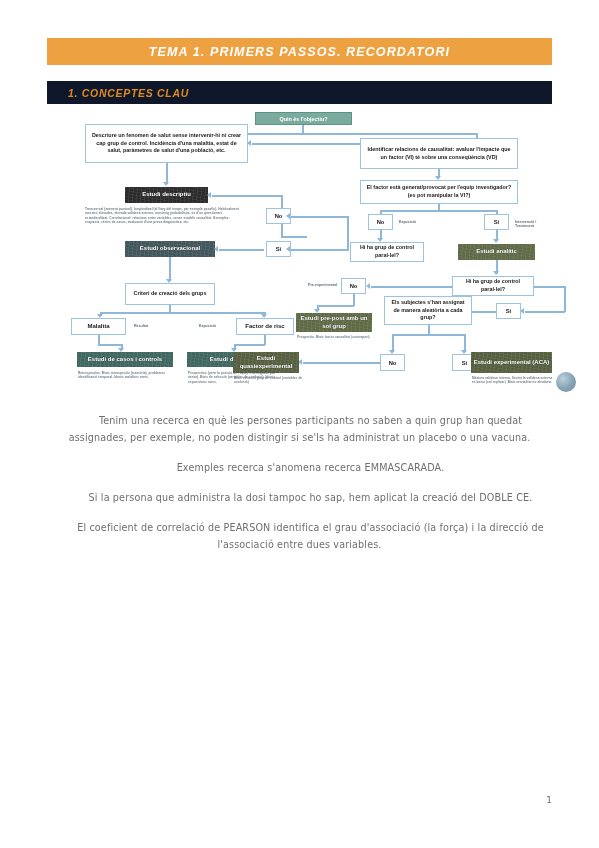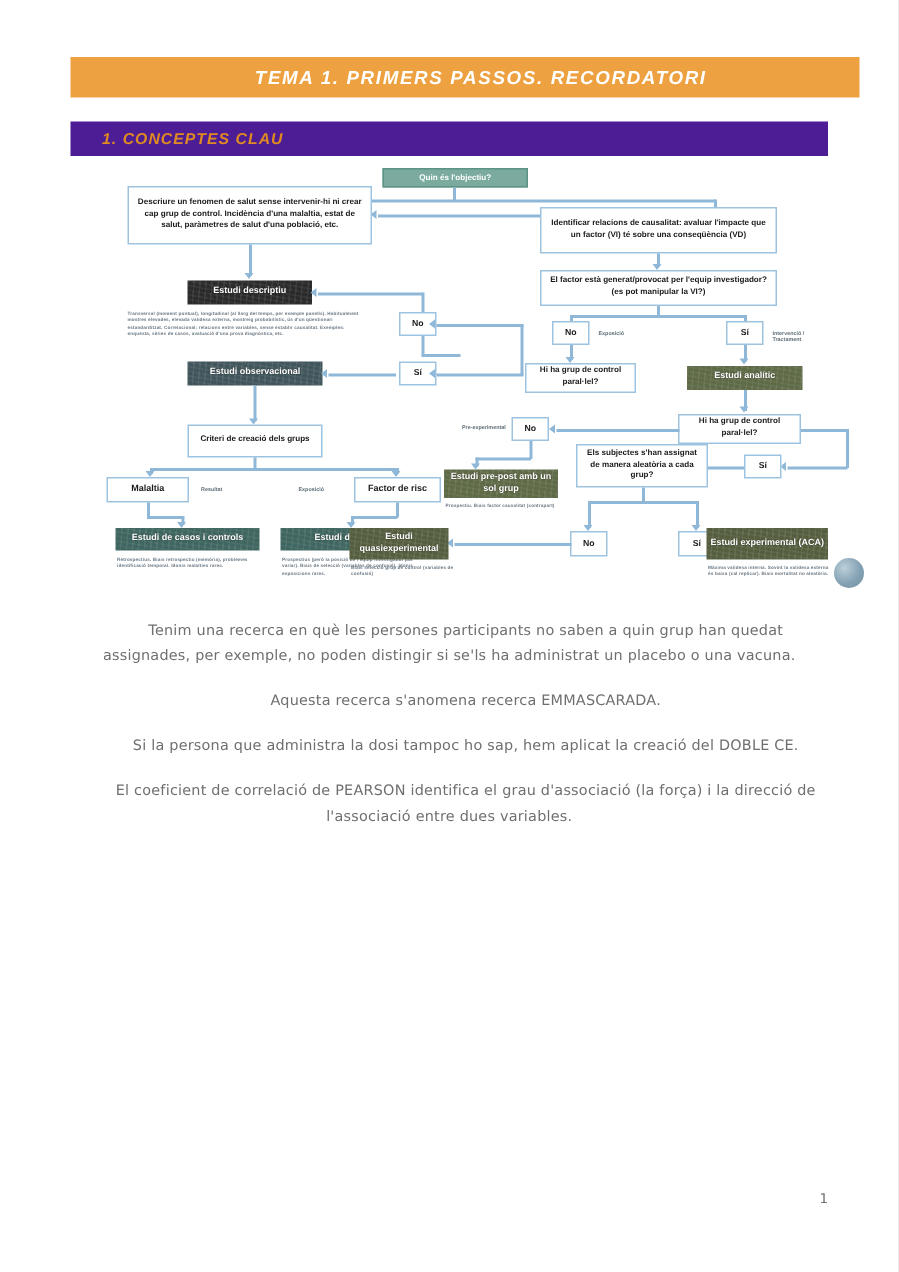--- a/index.html
+++ b/index.html
@@ -4,29 +4,29 @@
 <style>
   html,body{margin:0;padding:0;background:#d9d9d9;}
   body{font-family:"Liberation Sans",sans-serif;}
   .page{
     position:relative;width:599px;height:848px;background:#ffffff;margin:0 auto;
     overflow:hidden;
   }
   
   .title-band{
     position:absolute;left:47px;top:38px;width:505px;height:27px;
-    background:#eda140;display:flex;align-items:center;justify-content:center;padding-left:21px;
+    background:#eda140;display:flex;align-items:center;justify-content:center;
   }
   .title-band .t{
     color:#ffffff;font-size:12.5px;font-weight:bold;font-style:italic;
     letter-spacing:1.1px;
   }
   .sub-band{
     position:absolute;left:47px;top:81px;width:505px;height:23px;
-    background:#4c1d95;display:flex;align-items:center;
+    background:#0f172a;display:flex;align-items:center;
   }
   .sub-band .t{
     color:#e08a22;font-size:10.5px;font-weight:bold;font-style:italic;
     letter-spacing:.7px;margin-left:21px;
   }
 
   
   .chart{position:absolute;left:47px;top:108px;width:505px;height:292px;}
 
   .node{position:absolute;box-sizing:border-box;display:flex;
@@ -301,19 +301,19 @@
     <div class="node dark olivedk" style="left:424px;top:244px;width:81px;height:21px;">
       <span>Estudi experimental (ACA)</span>
     </div>
     <div class="note" style="left:425px;top:268px;width:82px;">Màxima validesa interna. Sovint la validesa externa és baixa (cal replicar). Biais mortalitat no aleatòria.</div>
   </div>
 
   <div class="watermark"></div>
 
   <div class="body-text">
     <p class="para">Tenim una recerca en què les persones participants no saben a quin grup han quedat assignades, per exemple, no poden distingir si se'ls ha administrat un placebo o una vacuna.</p>
-    <p class="para">Aquesta recerca s'anomena recerca EMMASCARADA.</p>
+    <p class="para">Exemples recerca s'anomena recerca EMMASCARADA.</p>
     <p class="para">Si la persona que administra la dosi tampoc ho sap, hem aplicat la creació del DOBLE CE.</p>
     <p class="para">El coeficient de correlació de PEARSON identifica el grau d'associació (la força) i la direcció de l'associació entre dues variables.</p>
   </div>
 
   <div class="pagenum">1</div>
 </div>
 
 </body></html>

